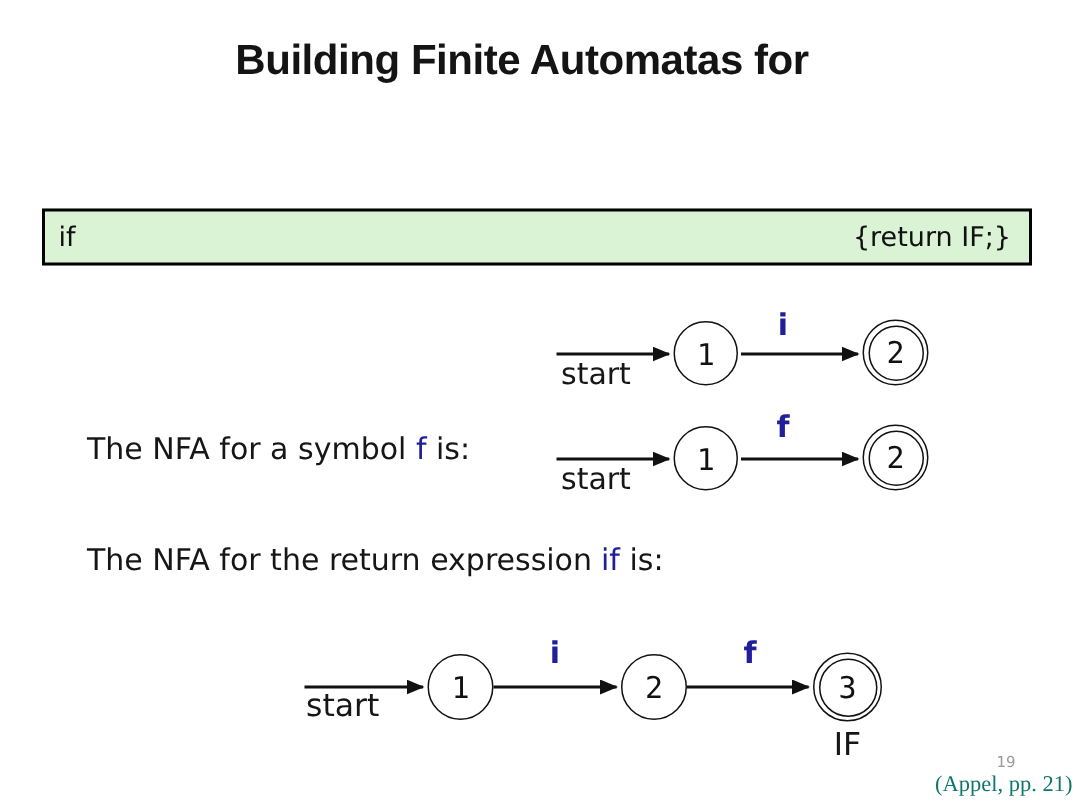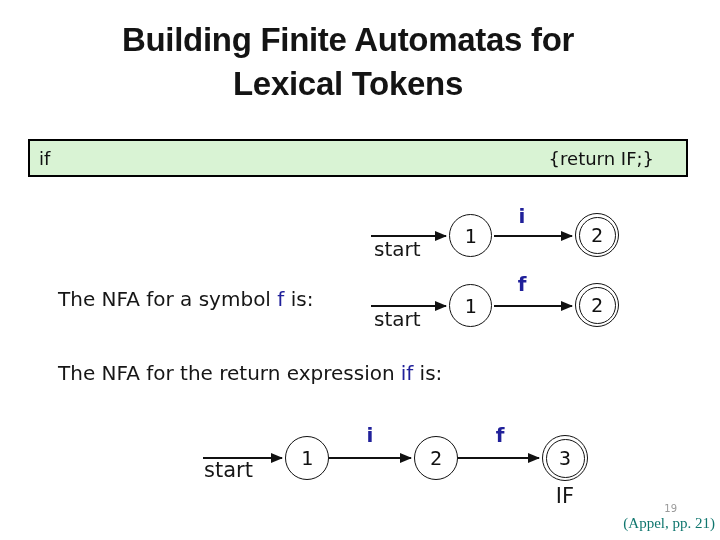--- a/index.html
+++ b/index.html
@@ -8,32 +8,32 @@
     --line:#111111;
   }
   html,body{margin:0;padding:0;background:#ffffff;}
   #slide{
     position:relative;width:720px;height:540px;background:#ffffff;
     font-family:"DejaVu Sans",sans-serif;color:var(--ink);overflow:hidden;
   }
   
   #title{
     position:absolute;left:0;top:18px;width:696px;text-align:center;
-    font-family:"Liberation Sans",sans-serif;font-weight:bold;font-size:33px;
+    font-family:"Liberation Sans",sans-serif;font-weight:bold;font-size:28px;
     line-height:44px;color:#141414;letter-spacing:-0.3px;
   }
   
   #rulebar{
     position:absolute;left:28px;top:139px;width:660px;height:38px;
     box-sizing:border-box;border:2px solid #000;background:#d9f3d4;
     display:flex;align-items:center;justify-content:space-between;
     font-size:18px;color:#111;
   }
   #rulebar .pattern{padding-left:9px;}
-  #rulebar .action{padding-right:32px;}
+  #rulebar .action{padding-right:12px;}
   
   .sentence{position:absolute;left:58px;font-size:20px;color:var(--ink);white-space:nowrap;}
   .sym{color:var(--blue);}
   .sym.gap{margin-left:6px;}
   
   .start-label{position:absolute;font-size:20px;color:var(--ink);margin-top:27px;}
   .trans-label{position:absolute;width:26px;text-align:center;font-size:20px;font-weight:bold;color:var(--blue);}
   .state{
     position:absolute;width:43px;height:43px;box-sizing:border-box;
     border:1.5px solid var(--line);border-radius:50%;background:#fff;
@@ -53,21 +53,20 @@
     font-family:"Liberation Serif",serif;font-weight:normal;font-size:15px;color:#0f766e;
   }
 </style>
 </head>
 <body>
 
 <div id="slide">
 
   <div id="title">
     <div>Building Finite Automatas for</div>
-    <div>Lexical Tokens</div>
   </div>
 
   <div id="rulebar">
     <span class="pattern">if</span>
     <span class="action">{return IF;}</span>
   </div>
 
   <svg id="arrows" viewBox="0 0 720 540">
     <defs>
       <marker id="ah" markerUnits="userSpaceOnUse" markerWidth="12" markerHeight="10" refX="11" refY="5" orient="auto">

